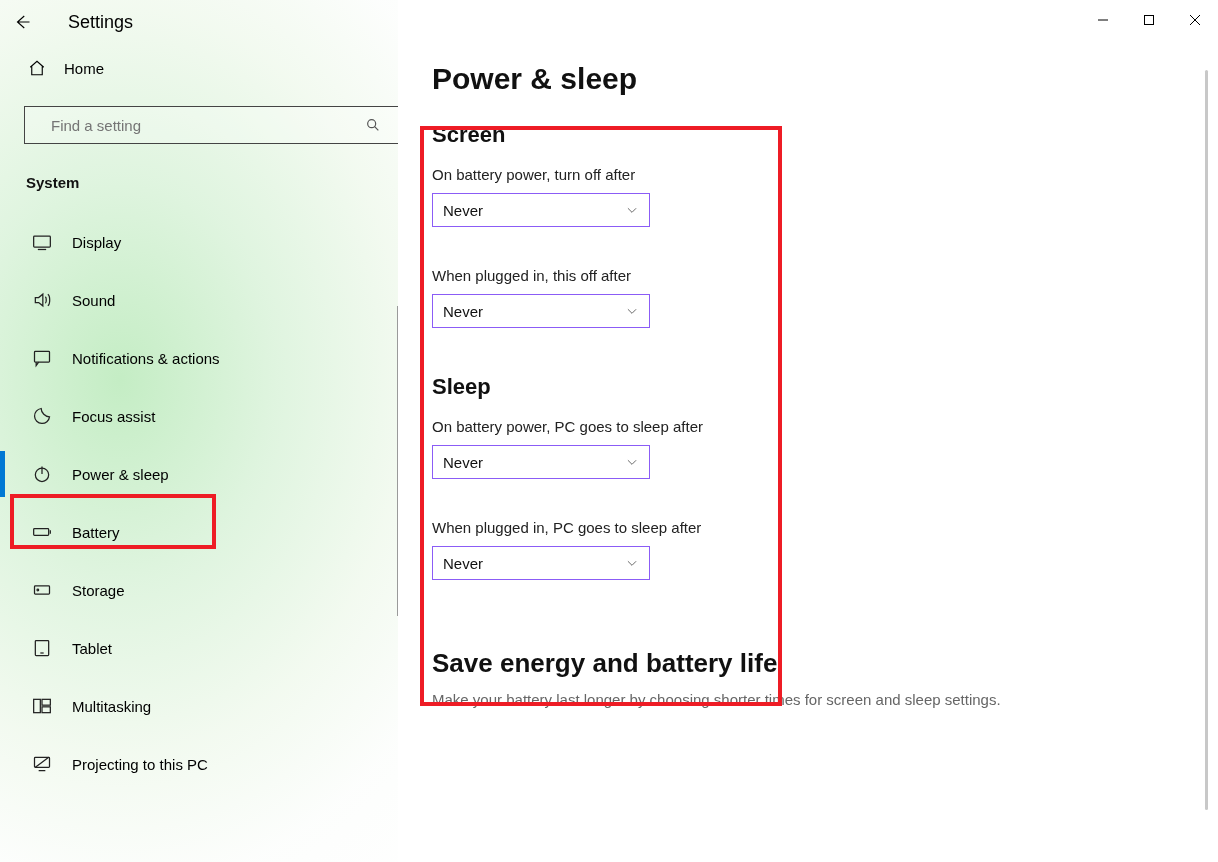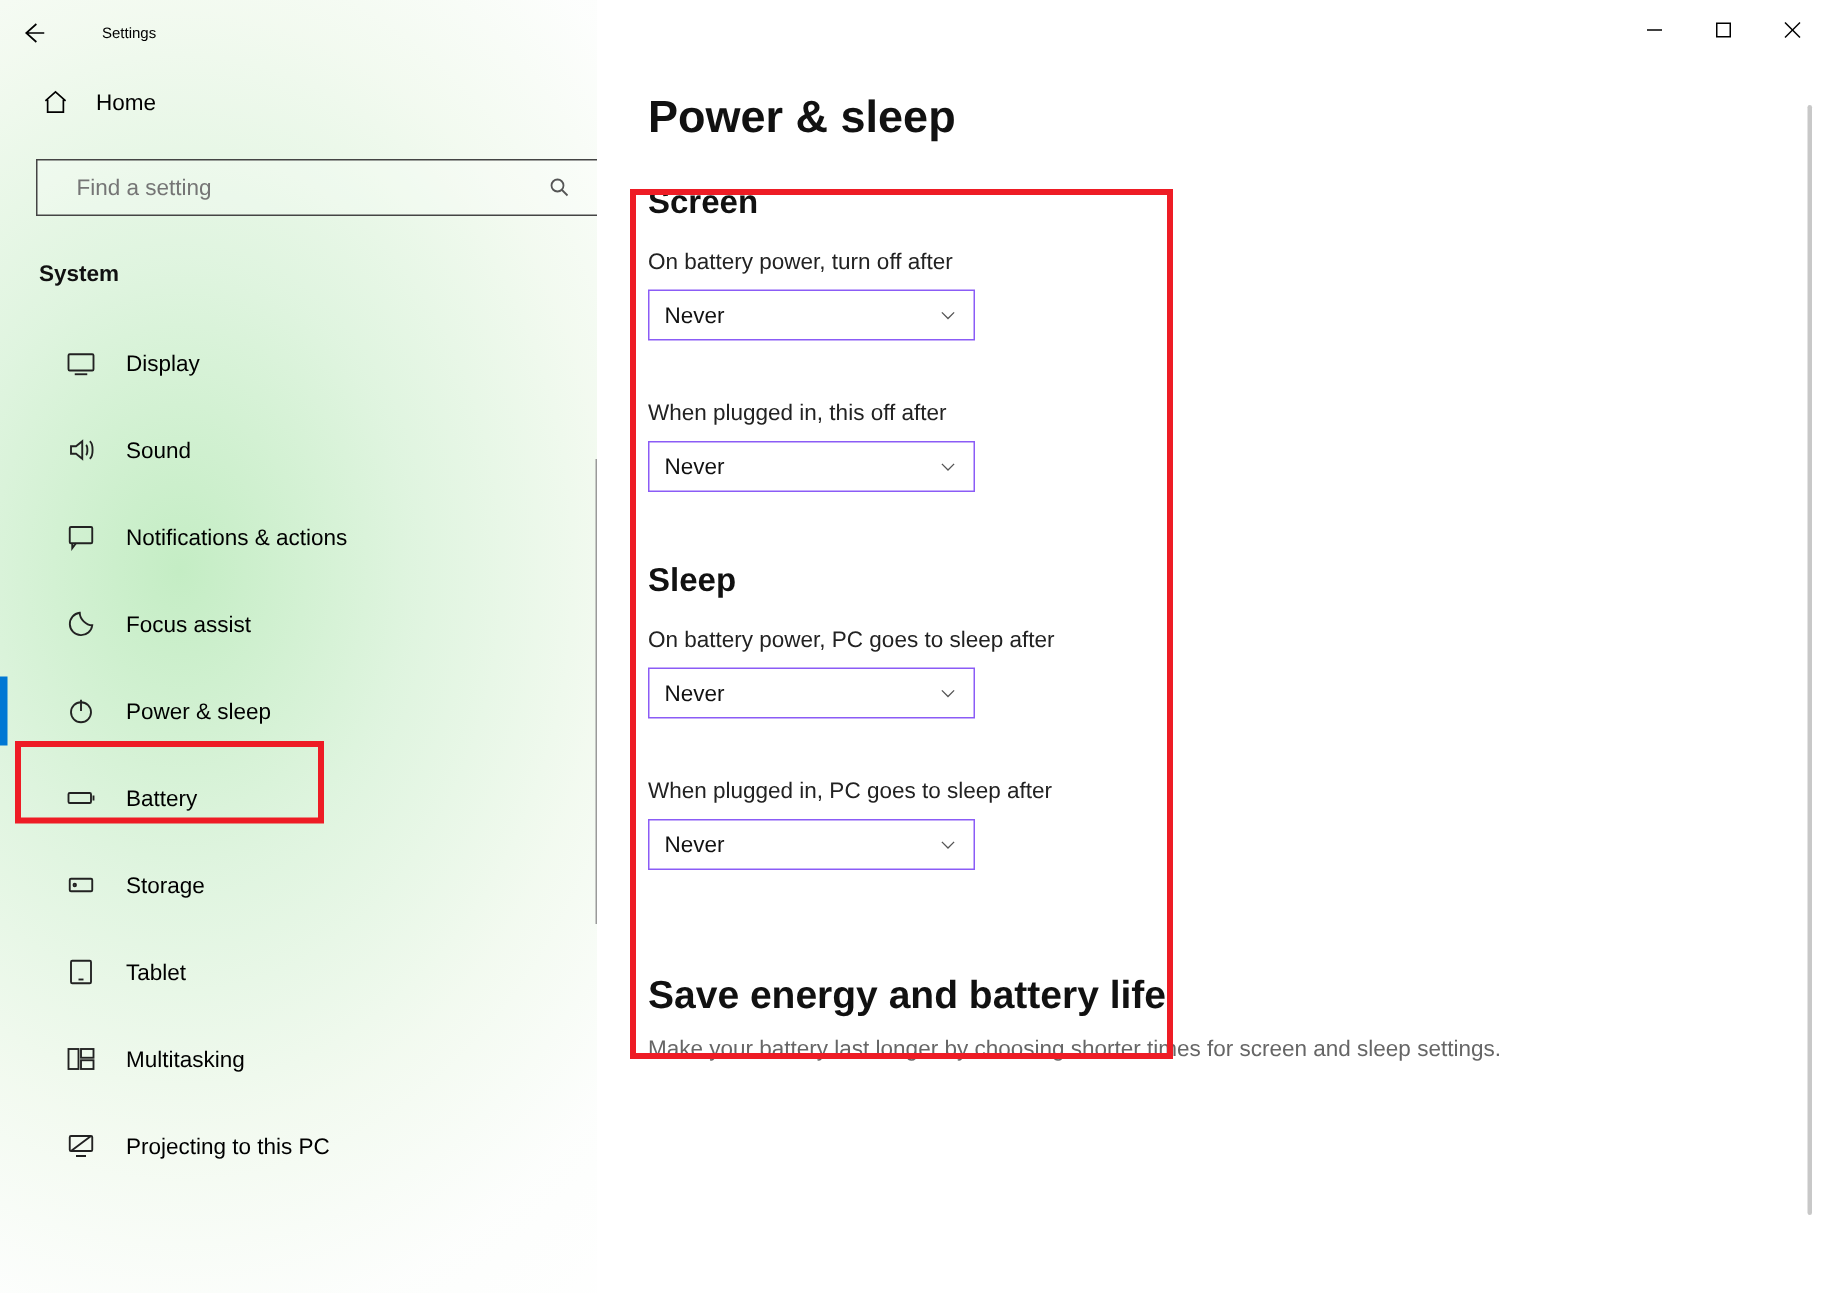--- a/index.html
+++ b/index.html
@@ -4,21 +4,21 @@
 <style>
 * { box-sizing: border-box; margin: 0; padding: 0; font-family: "Segoe UI", Tahoma, sans-serif; }
 html, body { width: 1218px; height: 862px; overflow: hidden; background: #fff; }
 
 .window { width: 1218px; height: 862px; position: relative; display: flex; flex-direction: column; }
 
 .top-accent { height: 3px; background: linear-gradient(90deg,#0078d4 0%,#0099cc 50%,#00aadd 100%); position:absolute; top:0; left:398px; right:0; }
 
 .titlebar { height: 44px; display:flex; align-items:center; position:relative; z-index:5; }
 .titlebar .back { width:44px; height:44px; display:flex; align-items:center; justify-content:center; cursor:pointer; }
-.titlebar .title { font-size:10px; margin-left:24px; color:#000; }
+.titlebar .title { font-size:18px; margin-left:24px; color:#000; }
 .win-controls { position:absolute; top:0; right:0; height:40px; display:flex; }
 .win-controls .btn { width:46px; height:32px; display:flex; align-items:center; justify-content:center; cursor:pointer; margin-top:4px; }
 
 .sidebar { width: 398px; height: 862px; position:absolute; top:0; left:0;
   background: radial-gradient(ellipse 520px 680px at 120px 380px,
     rgba(190,235,190,0.9) 0%,
     rgba(210,240,210,0.7) 30%,
     rgba(230,245,225,0.5) 55%,
     rgba(245,250,245,0.25) 75%,
     rgba(255,255,255,0) 95%);
@@ -30,21 +30,21 @@
 .home-row span.label { font-size:15px; color:#000; }
 
 .search-wrap { margin: 14px 18px 0 24px; }
 .search { width: 384px; height:38px; border:1px solid #444; background:rgba(255,255,255,0.25); display:flex; align-items:center; padding:0 26px; }
 .search input { flex:1; border:none; background:transparent; font-size:15px; color:#555; outline:none; }
 .search .sicon { color:#555; }
 
 .section-label { margin: 30px 0 4px 26px; font-size:15px; font-weight:700; color:#111; }
 
 .nav { margin-top:22px; position:relative; }
-.nav-item { display:flex; align-items:center; gap:20px; height:58px; padding-left:44px; cursor:pointer; position:relative; }
+.nav-item { display:flex; align-items:center; gap:20px; height:58px; padding-left:32px; cursor:pointer; position:relative; }
 .nav-item .icon { width:20px; height:20px; display:flex; align-items:center; justify-content:center; color:#222; }
 .nav-item .label { font-size:15px; color:#000; }
 .nav-item.active::before { content:""; position:absolute; left:0; top:6px; bottom:6px; width:5px; background:#0078d4; }
 
 .red-highlight { position:absolute; border:4px solid #ee1c25; pointer-events:none; }
 .sidebar-highlight { top:494px; left:10px; width:206px; height:55px; }
 
 .nav-scroll-hint { position:absolute; top:262px; right:-1px; width:2px; height:310px; background:#9a9a9a; }
 
 .main { position:absolute; left:398px; top:0; right:0; height:862px; background:#fff; padding-top:44px; }

